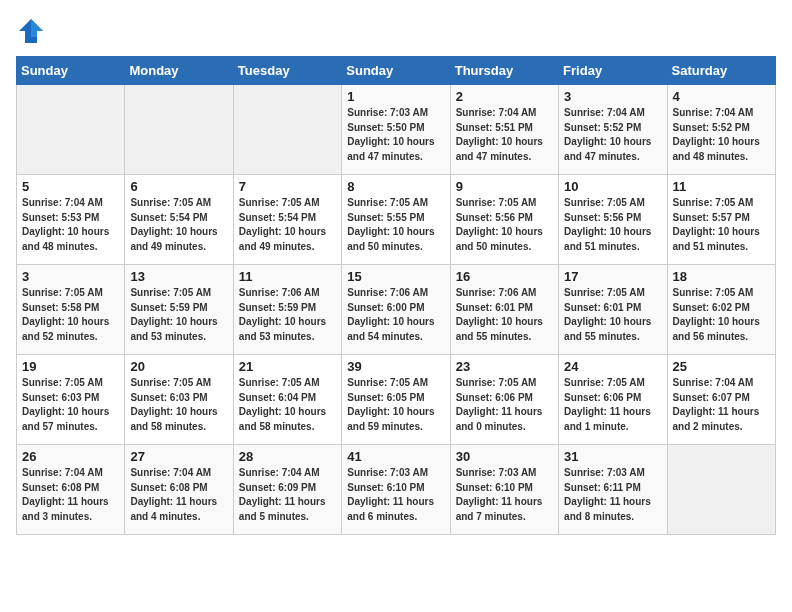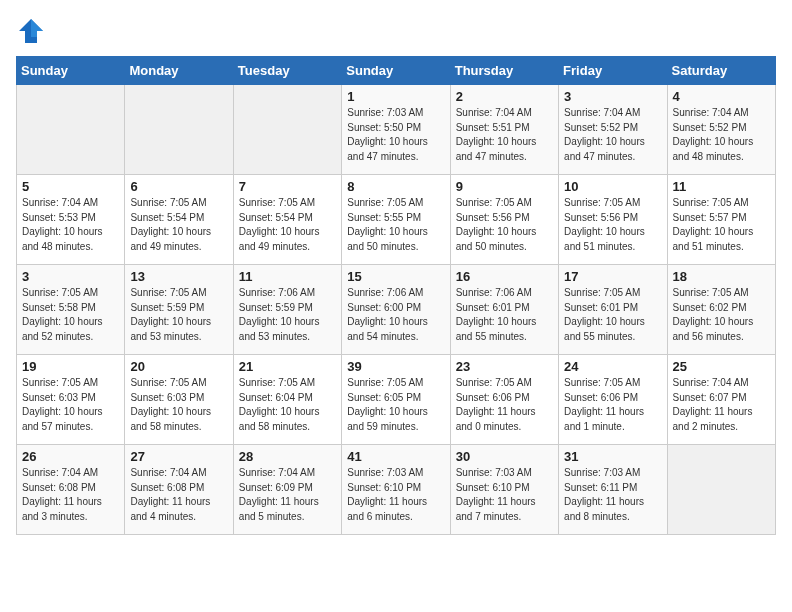--- a/index.html
+++ b/index.html
@@ -75,20 +75,21 @@
     }
     .day-number {
       font-weight: bold;
       font-size: 13px;
       margin-bottom: 2px;
     }
     .day-info {
       font-size: 10px;
       line-height: 1.45;
       color: #333;
+      font-weight: bold;
     }
     .empty-cell {
       background: #f0f0f0 !important;
     }
   </style>
 </head>
 <body>
 
 <div class="header">
   <div class="logo">

